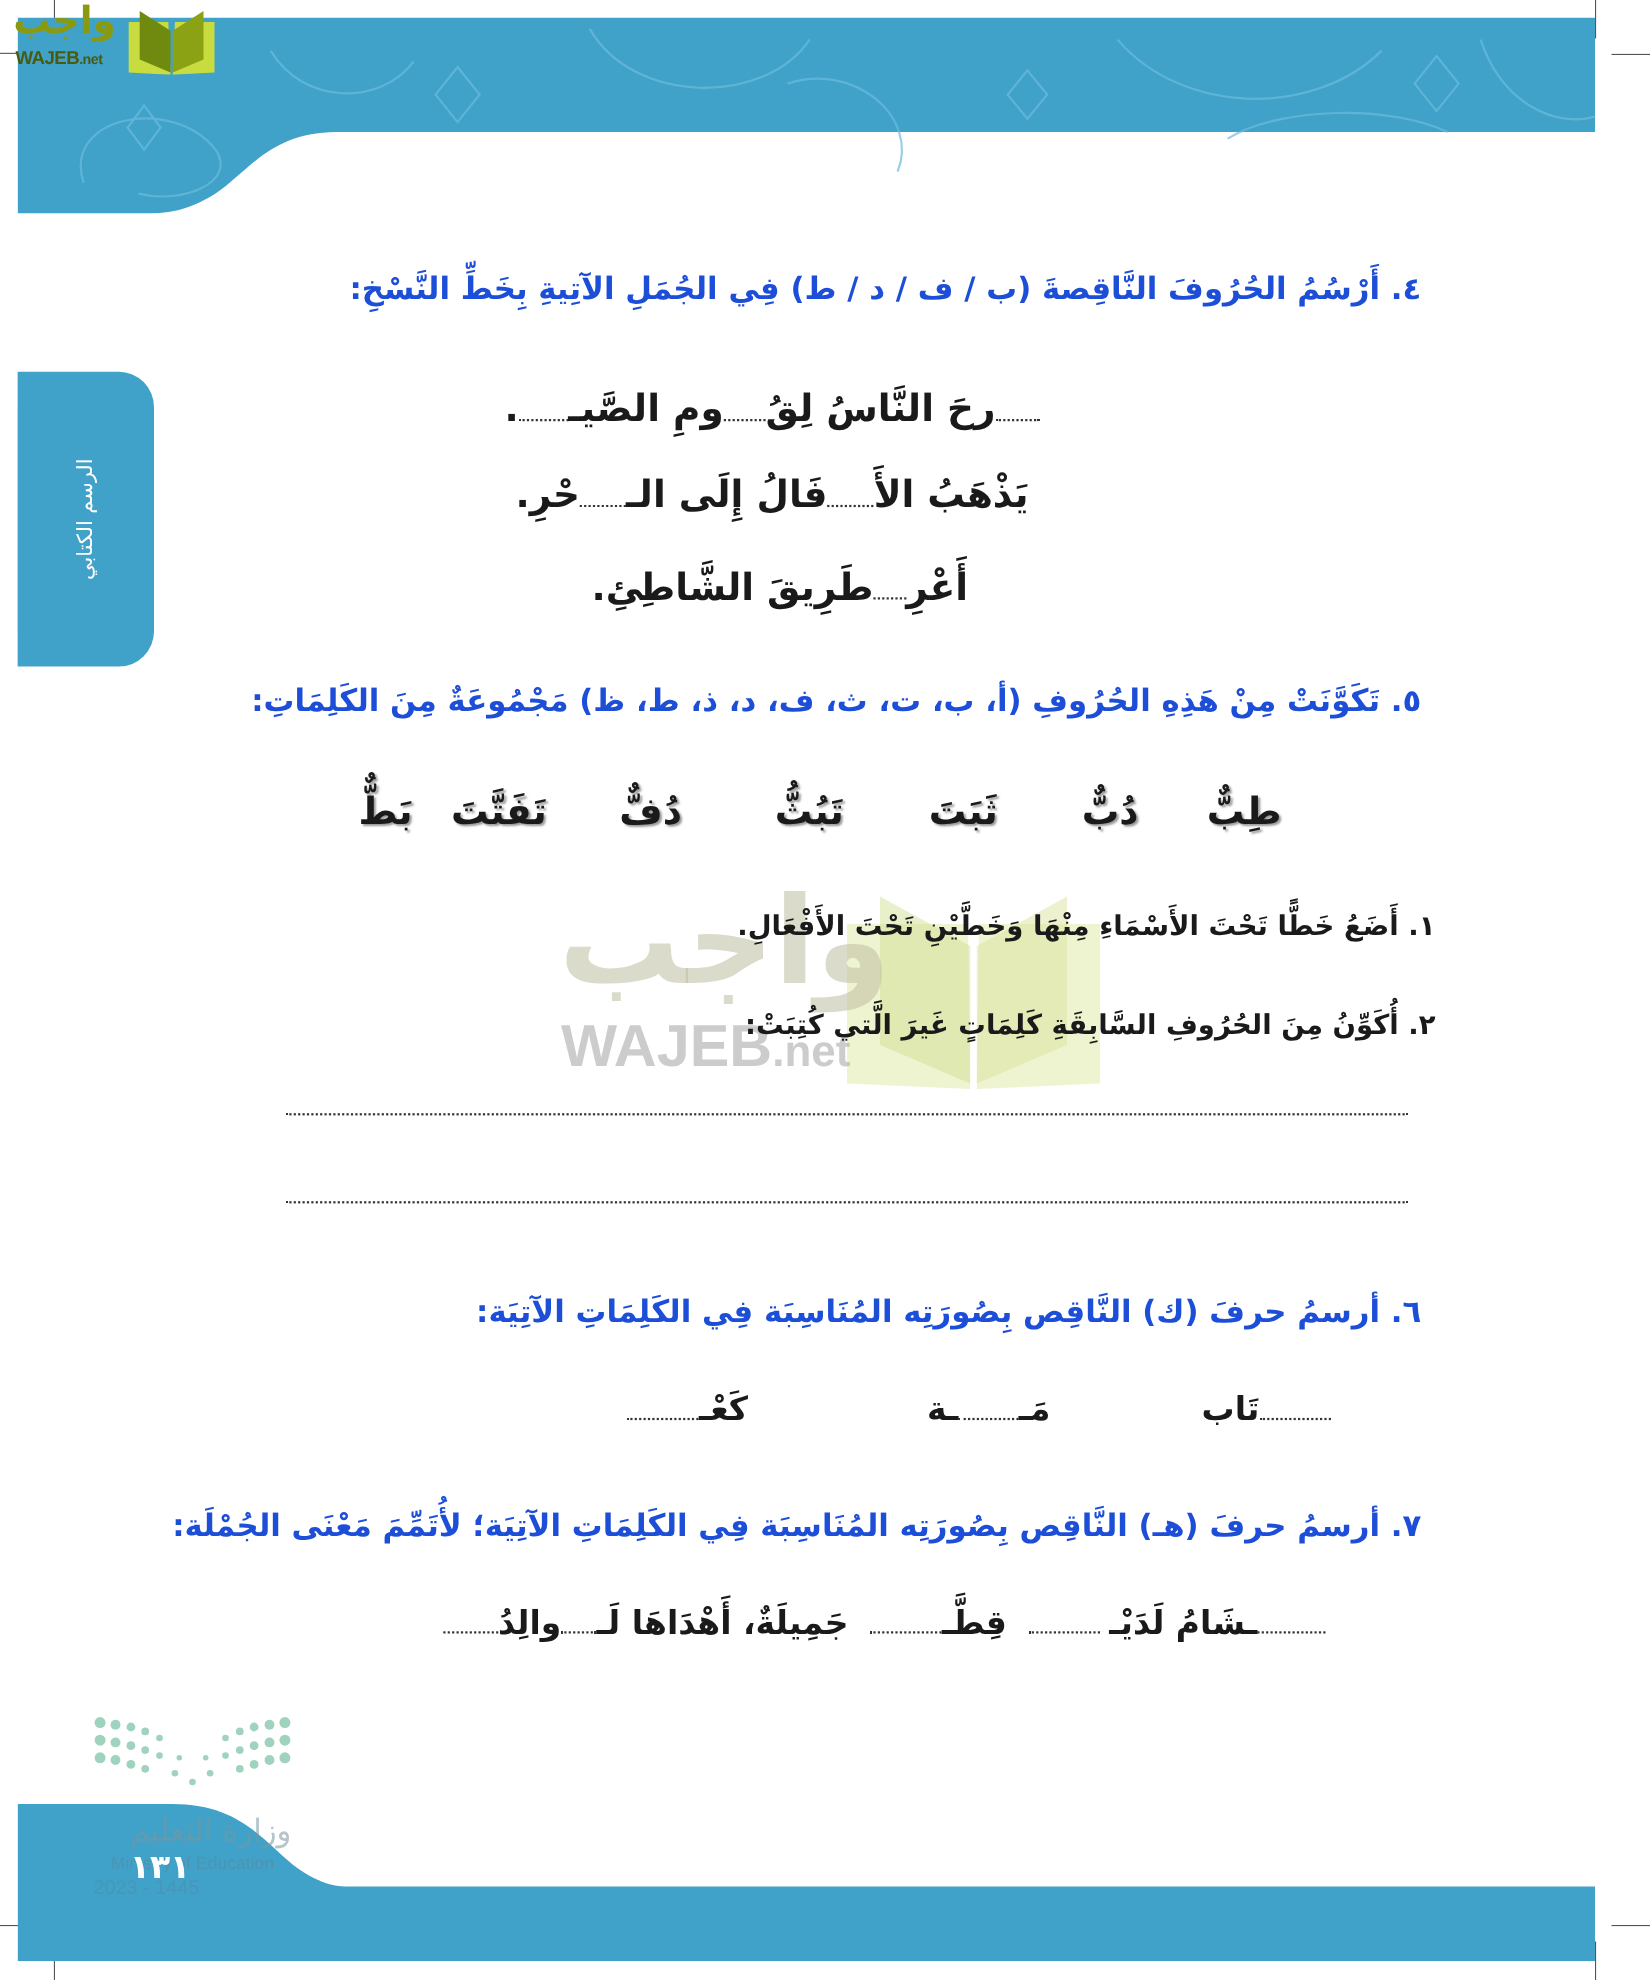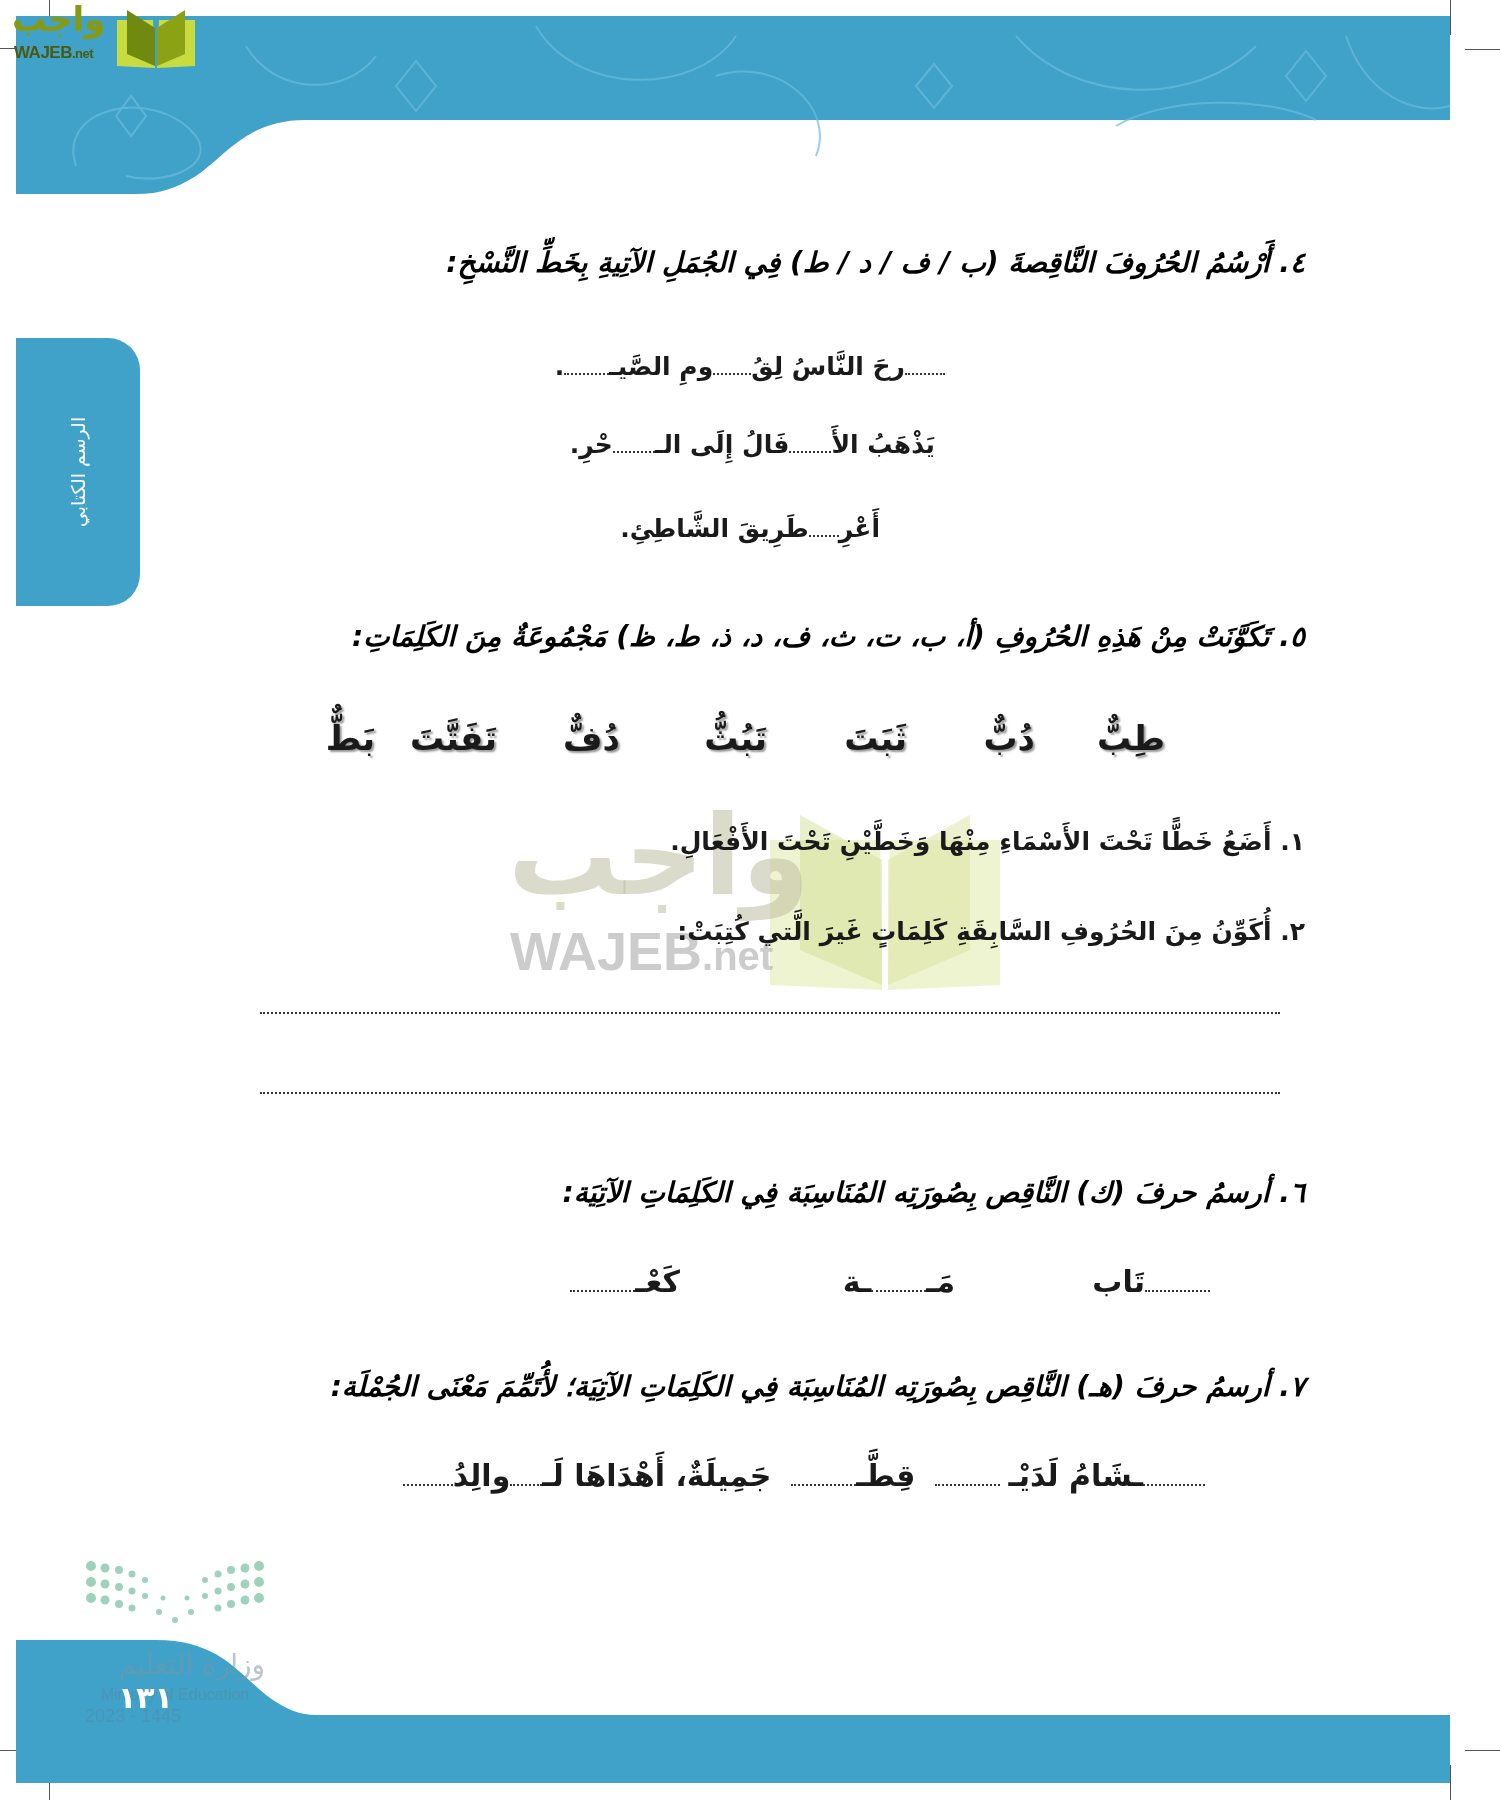--- a/index.html
+++ b/index.html
@@ -17,22 +17,22 @@
   
   .wajeb-logo { left:10px; top:5px; width:180px; height:60px; }
   .wajeb-ar { position:absolute; left:2px; top:-6px; font-size:34px; font-weight:bold; color:#8a9a10; font-family:"DejaVu Sans", sans-serif; direction:rtl; }
   .wajeb-en { position:absolute; left:4px; top:38px; font-size:17px; font-weight:bold; color:#4a5a10; font-family:"Liberation Sans", sans-serif; letter-spacing:-0.5px; }
   .wajeb-en small { font-size:13px; }
   .wajeb-book { position:absolute; left:105px; top:3px; }
   
   .side-tab { left:16px; top:338px; width:124px; height:268px; background:#40a2c9; border-radius:0 32px 32px 0; }
   .side-tab-label { position:absolute; left:50%; top:50%; transform:translate(-50%,-50%) rotate(-90deg); color:#fff; font-size:19px; white-space:nowrap; direction:rtl; }
   
-  .heading { position:absolute; right:195px; direction:rtl; color:#000000; font-weight:bold; font-size:28px; white-space:nowrap;font-style:italic; }
-  .body-line { position:absolute; direction:rtl; color:#1a1a1a; font-weight:bold; font-size:25px; white-space:nowrap; }
+  .heading { position:absolute; right:208px; direction:rtl; color:#1d4ed8; font-weight:bold; font-size:28px; white-space:nowrap; }
+  .body-line { position:absolute; direction:rtl; color:#1a1a1a; font-weight:bold; font-size:34px; white-space:nowrap; }
   .blank { display:inline-block; border-bottom:2px dotted #333; vertical-align:baseline; height:4px; }
   .word { position:absolute; direction:rtl; color:#1a1a1a; font-weight:bold; font-size:34px; white-space:nowrap; text-shadow:2px 2px 2px #999;margin-left:10px; }
   .dotline { position:absolute; left:260px; width:1020px; border-top:2px dotted #333; height:0; }
   .sub-q { position:absolute; right:195px; direction:rtl; color:#1a1a1a; font-weight:bold; font-size:25px; white-space:nowrap;margin-top:11px; }
   
   .wm { left:500px; top:810px; width:520px; height:180px; }
   .wm-ar { position:absolute; left:8px; top:-18px; font-size:110px; font-weight:bold; color:rgba(190,190,160,0.55); direction:rtl; }
   .wm-en { position:absolute; left:10px; top:110px; font-size:54px; font-weight:bold; color:rgba(170,170,170,0.6); font-family:"Liberation Sans", sans-serif; }
   .wm-en small { font-size:40px; }
   

